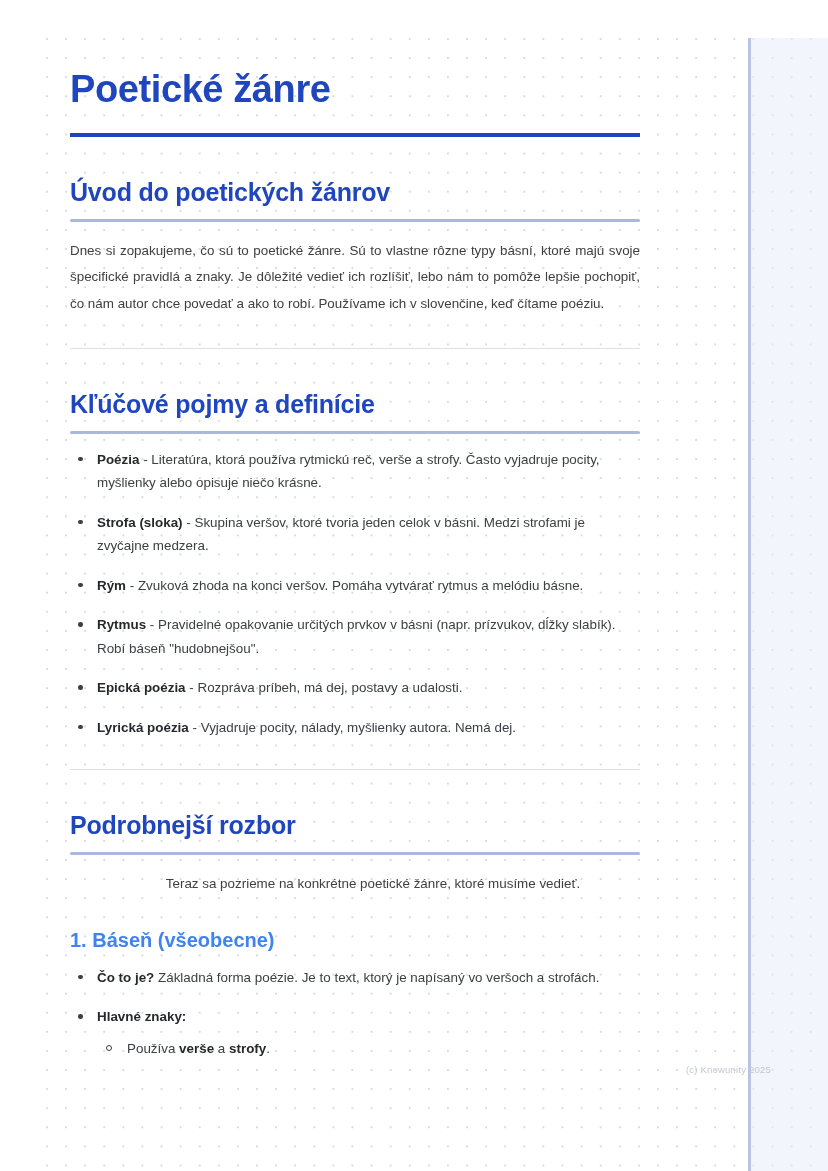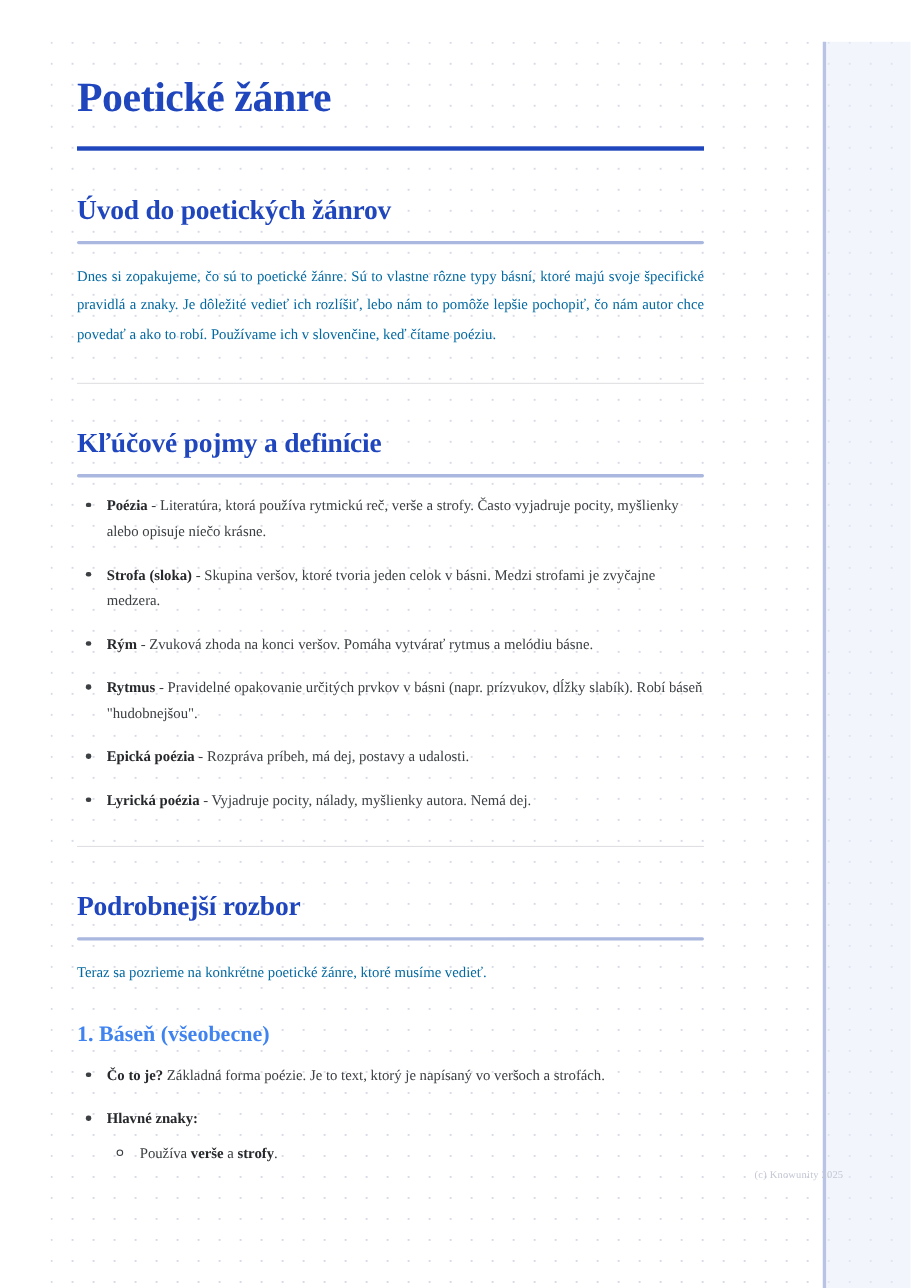--- a/index.html
+++ b/index.html
@@ -6,21 +6,21 @@
     margin: 0;
     padding: 0;
     background: #ffffff;
   }
   .page {
     position: relative;
     width: 828px;
     height: 1171px;
     background: #ffffff;
     overflow: hidden;
-    font-family: Liberation Serif, serif;
+    font-family: Liberation Sans, sans-serif;
   }
   
   .dot-grid {
     position: absolute;
     left: 46px;
     top: 38px;
     right: 0;
     bottom: 0;
     background-image: radial-gradient(circle at 1px 1px, #d7d9e6 1.05px, transparent 1.15px);
     background-size: 19.1px 19.1px;
@@ -89,27 +89,28 @@
     font-weight: 700;
     color: #3f83f0;
     margin: 0;
     padding-top: 30px;
     line-height: 1.2;
   }
 
   p.body-text {
     font-size: 13.4px;
     line-height: 2.0;
-    color: #0369a1;
+    color: #404040;
     margin: 0;
     padding-top: 16px;
     text-align: justify;
   }
   p.body-text.plain {
-    text-align: left;
+    text-align: center;
+    margin-left: 36px;
   }
 
   .divider {
     height: 1px;
     background: #e0e0e4;
     margin-top: 30px;
     width: 100%;
   }
 
   ul.bullets {

